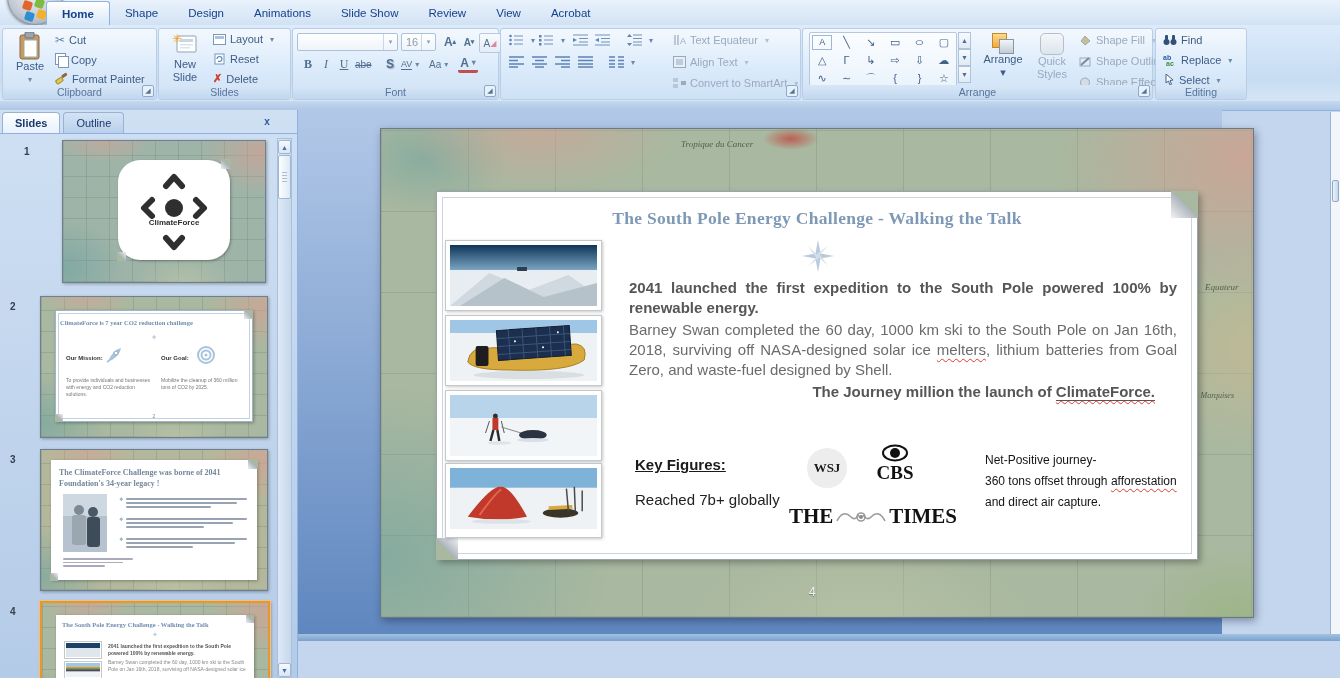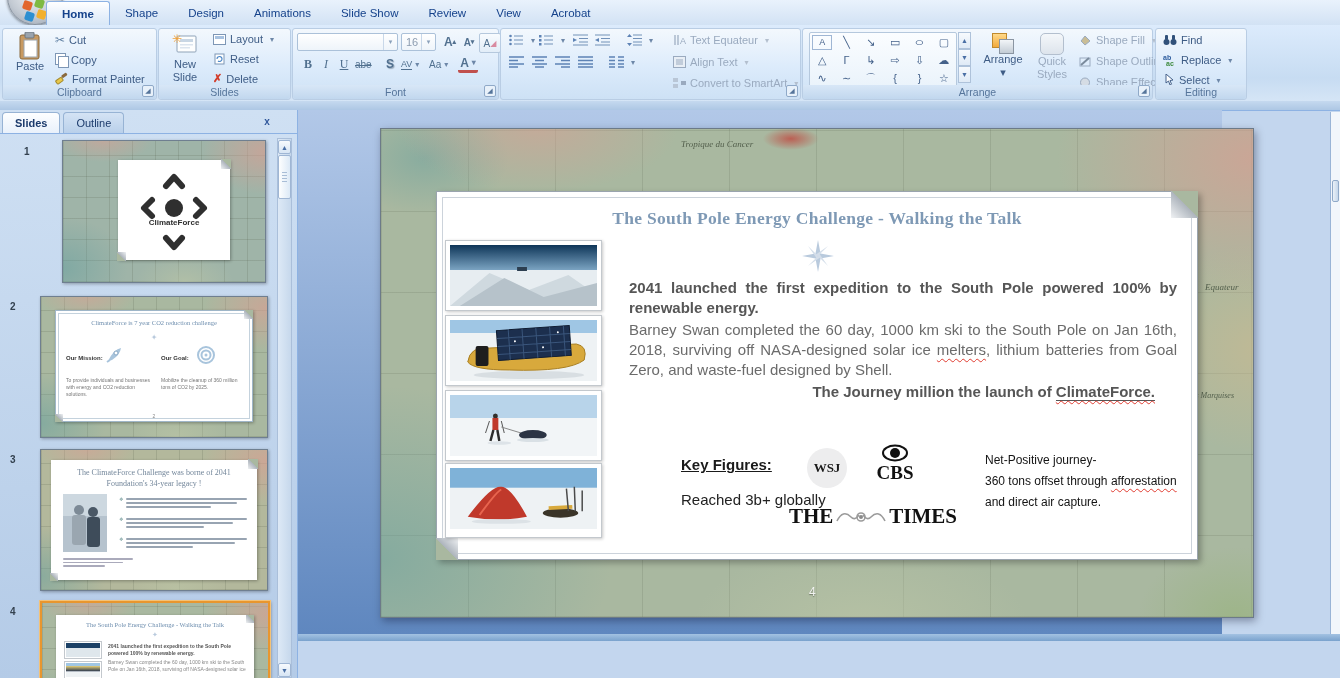--- a/index.html
+++ b/index.html
@@ -74,21 +74,21 @@
   .us{border-bottom:1px solid #555;}
   .vscroll{position:absolute;right:0;top:112px;width:10px;height:522px;background:#f2f6fb;border-left:1px solid #9ab4d6;box-sizing:border-box;}
   .vthumb{position:absolute;left:1px;top:68px;width:7px;height:22px;background:linear-gradient(90deg,#eaf1f8,#c6d7ea);border:1px solid #8fa9c8;border-radius:2px;box-sizing:border-box;}
   .sscroll{position:absolute;left:277px;top:28px;width:15px;height:540px;background:linear-gradient(90deg,#dde9f6,#c6d8ec);border:1px solid #aabfda;box-sizing:border-box;}
   .sarrow{position:absolute;left:0px;width:13px;height:14px;background:linear-gradient(#f7fafd,#d7e5f4);border:1px solid #9fb6d4;border-radius:2px;font-size:7px;color:#4a6fa5;text-align:center;line-height:13px;box-sizing:border-box;}
   .sthumb{position:absolute;left:0px;top:16px;width:13px;height:44px;background:linear-gradient(90deg,#fdfefe,#dce9f6);border:1px solid #9fb6d4;border-radius:2px;box-sizing:border-box;}
   .sthumb::after{content:"";position:absolute;left:3px;right:3px;top:16px;height:11px;background:repeating-linear-gradient(#a8bdd6 0 1px,transparent 1px 3px);}
   .splitter{position:absolute;left:298px;top:634px;width:1042px;height:7px;background:linear-gradient(#a3c2e2,#7aa2cd);}
   .notes{position:absolute;left:298px;top:641px;width:1042px;height:37px;background:#fff;border-top:1px solid #8db2e3;font-size:15px;color:#111;padding:8px 0 0 14px;box-sizing:border-box;}
   
-  .mtitle{font-family:"Liberation Serif",serif;font-weight:normal;color:#6f8faf;text-align:center;}
+  .mtitle{font-family:"Liberation Serif",serif;font-weight:bold;color:#6f8faf;text-align:left;}
   .bar{background:#98a4b2;height:2px;margin:2px 0;border-radius:1px;}
   .icon-pages{position:relative;width:12px;height:13px;}
   .icon-pages i{position:absolute;width:9px;height:10px;background:#fff;border:1px solid #7d96b5;display:block;}
 </style>
 </head>
 <body>
 
 <div class="app">
 
   <div class="tabrow">
@@ -384,21 +384,21 @@
   <div class="sidebar">
     <div style="position:absolute;left:2px;top:2px;display:flex;">
       <div class="ptab active">Slides</div>
       <div class="ptab">Outline</div>
     </div>
     <div class="pclose">x</div>
     <div class="ptabline"></div>
 
     <div class="tnum" style="left:24px;top:36px;">1</div>
     <div class="thumb map-sm" style="left:62px;top:30px;width:202px;height:141px;background-color:#9fb4a8;">
-      <div style="position:absolute;left:55px;top:19px;width:112px;height:100px;background:#fff;box-shadow:1px 1px 3px rgba(0,0,0,.3);">
+      <div style="position:absolute;left:55px;top:19px;width:112px;height:100px;background:#fff;box-shadow:1px 1px 3px rgba(0,0,0,.3);border-radius:22px;">
         <div class="fold-tr" style="width:10px;height:10px;"></div>
         <div class="fold-bl" style="width:9px;height:9px;"></div>
         <svg width="112" height="100" viewBox="0 0 112 100">
           <g stroke="#2f2f2f" stroke-width="6" fill="none" stroke-linecap="round" stroke-linejoin="round">
             <path d="M48 26 L56 17 L64 26"></path>
             <path d="M34 40 L26 48 L34 56"></path>
             <path d="M78 40 L86 48 L78 56"></path>
             <path d="M48 78 L56 87 L64 78"></path>
           </g>
           <circle cx="56" cy="48" r="9" fill="#2f2f2f"></circle>
@@ -598,23 +598,23 @@
             <ellipse cx="52" cy="57" rx="30" ry="2.5" fill="#dce2e6"></ellipse>
           </svg>
         </div>
 
         <div style="position:absolute;left:192px;top:86px;width:548px;">
           <div class="bodytext b1"><span>2041 launched the first expedition to the South Pole powered 100% by renewable energy.</span></div>
           <div class="bodytext" style="margin-top:2px;"><span>Barney Swan  completed the 60 day, 1000 km ski to the South Pole on Jan 16th, 2018, surviving off  NASA-designed solar ice </span><span class="sq">melters</span><span>, lithium batteries  from Goal Zero, and waste-fuel designed by Shell.</span></div>
           <div class="bodytext b1" style="text-align:right;padding-right:22px;margin-top:2px;"><span>The Journey million  the launch of </span><span class="sq us">ClimateForce.</span></div>
         </div>
 
-        <div style="position:absolute;left:198px;top:264px;margin-left:46px;">
+        <div style="position:absolute;left:198px;top:264px;">
           <div style="font-size:15px;font-weight:bold;color:#1a1a1a;text-decoration:underline;">Key Figures:</div>
-          <div style="font-size:15px;color:#222;margin-top:18px;">Reached  3b+ globally</div>
+          <div style="font-size:15px;color:#222;margin-top:18px;">Reached  7b+ globally</div>
         </div>
 
         <div>
           <div style="position:absolute;left:370px;top:256px;width:40px;height:40px;border-radius:50%;background:#ededee;display:flex;align-items:center;justify-content:center;font-family:'Liberation Serif',serif;font-weight:bold;font-size:13px;color:#1a1a1a;">WSJ</div>
           <div style="position:absolute;left:428px;top:252px;width:60px;text-align:center;">
             <svg width="28" height="18" viewBox="0 0 28 18">
               <ellipse cx="14" cy="9" rx="13" ry="8.5" fill="#111"></ellipse>
               <ellipse cx="14" cy="9" rx="11" ry="6.5" fill="#fff"></ellipse>
               <circle cx="14" cy="9" r="5" fill="#111"></circle>
             </svg>

